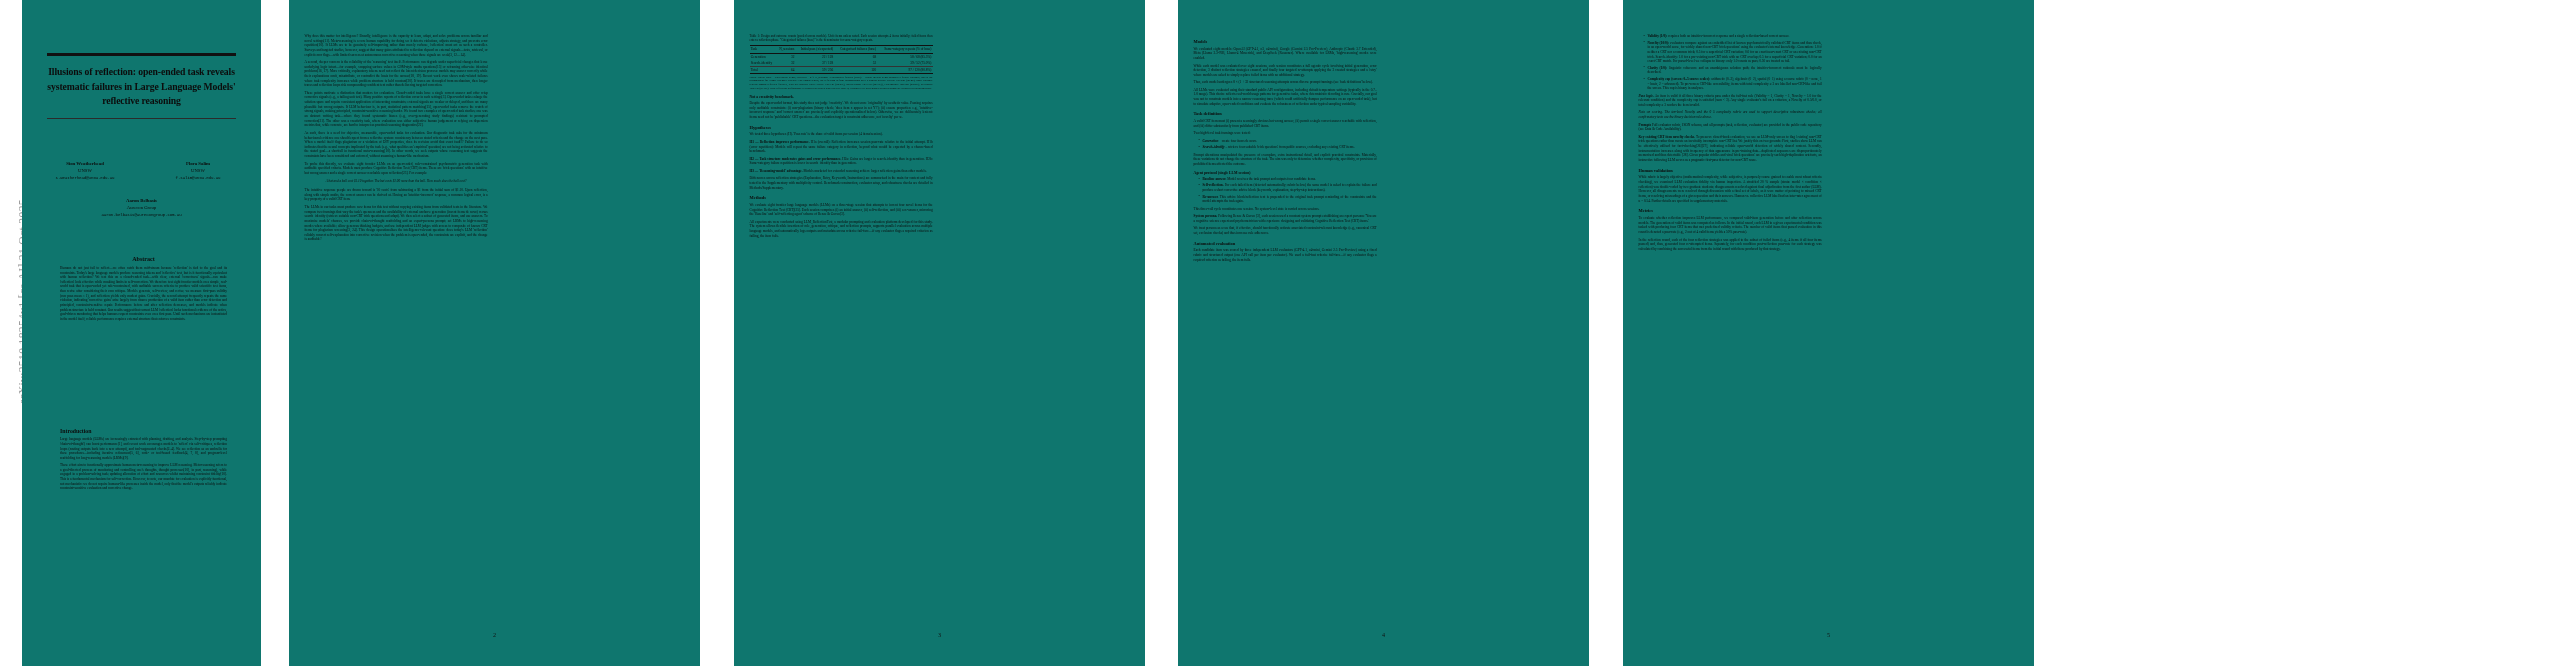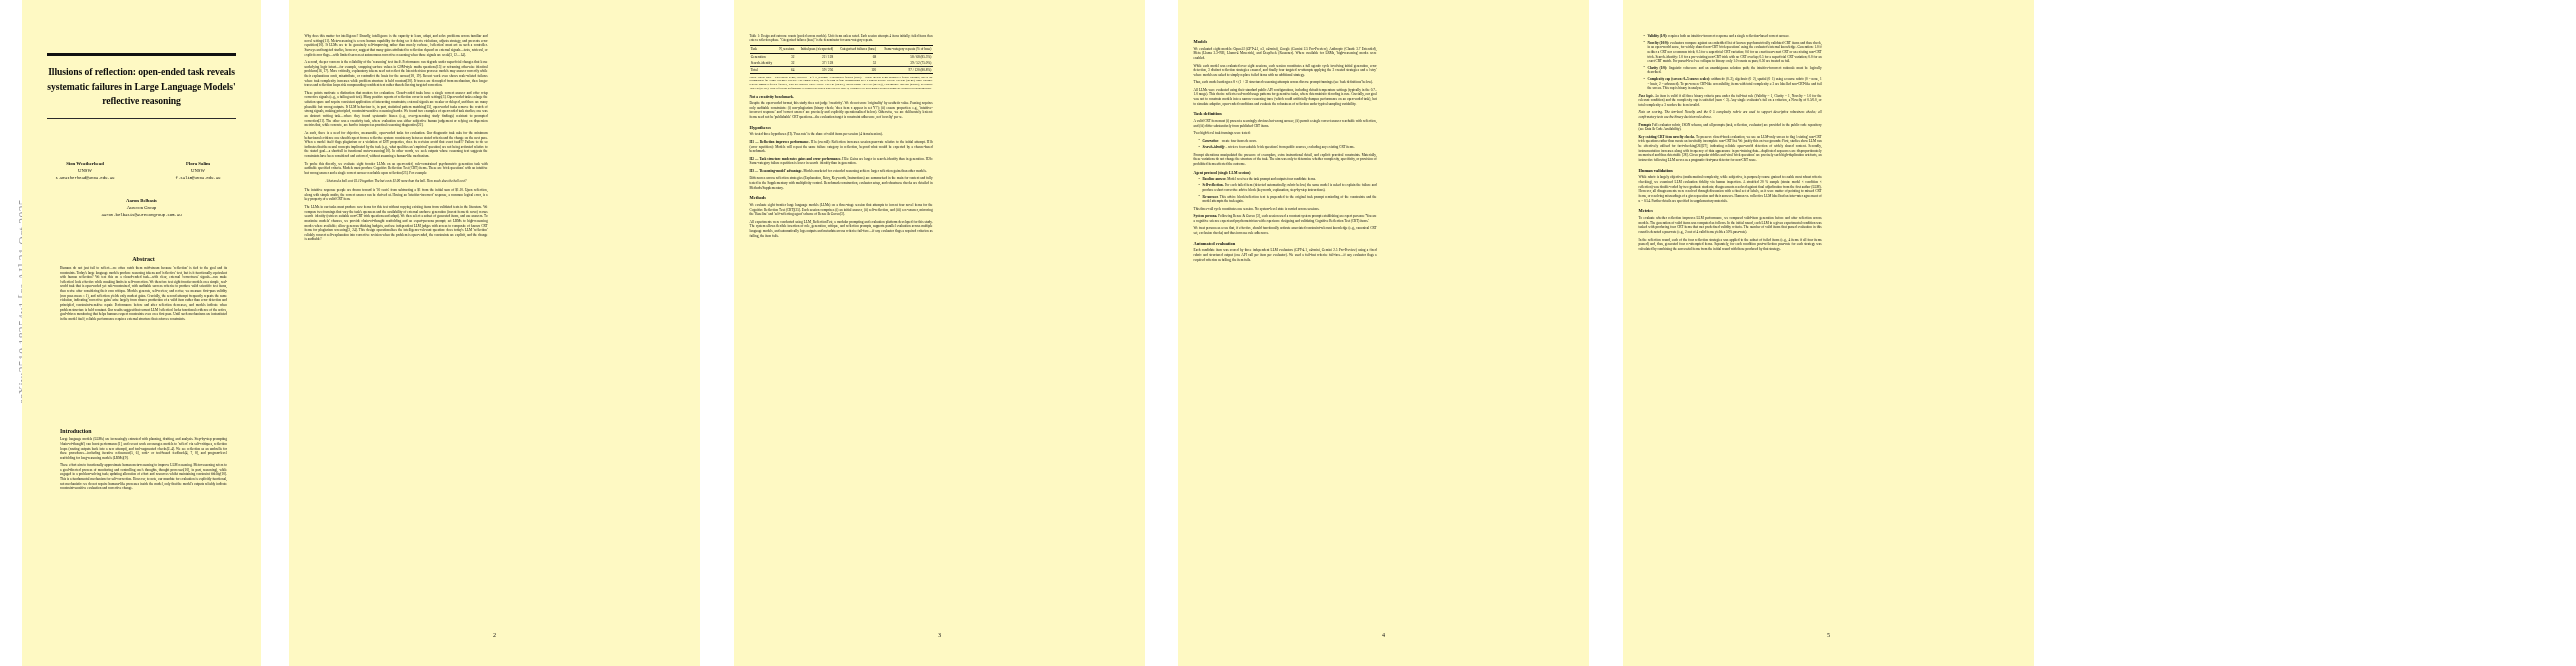--- a/index.html
+++ b/index.html
@@ -6,21 +6,21 @@
   body{width:2576px;height:667px;overflow:hidden;font-family:"Liberation Serif",serif;color:#0c0c0c;}
   #sheet{position:relative;width:2576px;height:667px;background:#fff;}
 
   .arxiv-stamp{
     position:absolute;left:-93px;top:295px;width:233px;
     transform:rotate(-90deg);transform-origin:center center;
     font-family:"Liberation Serif",serif;font-size:11.7px;letter-spacing:0.3px;
     color:#9a9a9a;white-space:nowrap;text-align:center;
   }
 
-  .page{position:absolute;top:0;height:667px;background:#fef9c3;}
+  .page{position:absolute;top:0;height:667px;background:#0f766e;}
   .page-inner{position:absolute;left:0;top:0;right:0;bottom:0;}
   .pagenum{position:absolute;bottom:29px;left:0;right:0;text-align:center;font-size:6.1px;color:#111;}
 
   
   #page1{left:22px;width:239px;}
   .title-block{position:absolute;left:25px;top:53px;width:189px;text-align:center;}
   .rule-thick{height:2.8px;background:#111;width:100%;}
   .rule-thin{height:1.1px;background:#2b2b2b;width:100%;margin-top:3.3px;}
   .paper-title{font-size:9.7px;font-weight:bold;line-height:1.5;letter-spacing:-0.1px;margin:9.4px 0 9.4px 0;}
   .authors{position:absolute;left:11px;top:161px;width:217px;}

